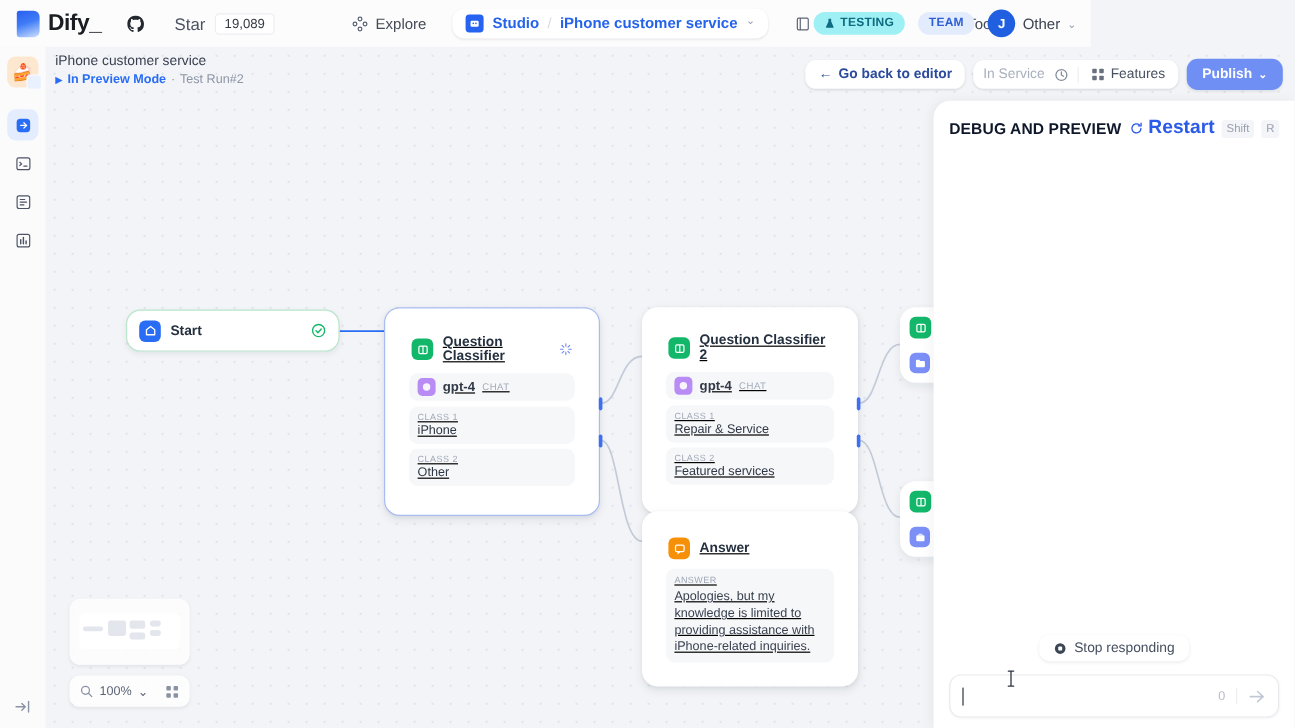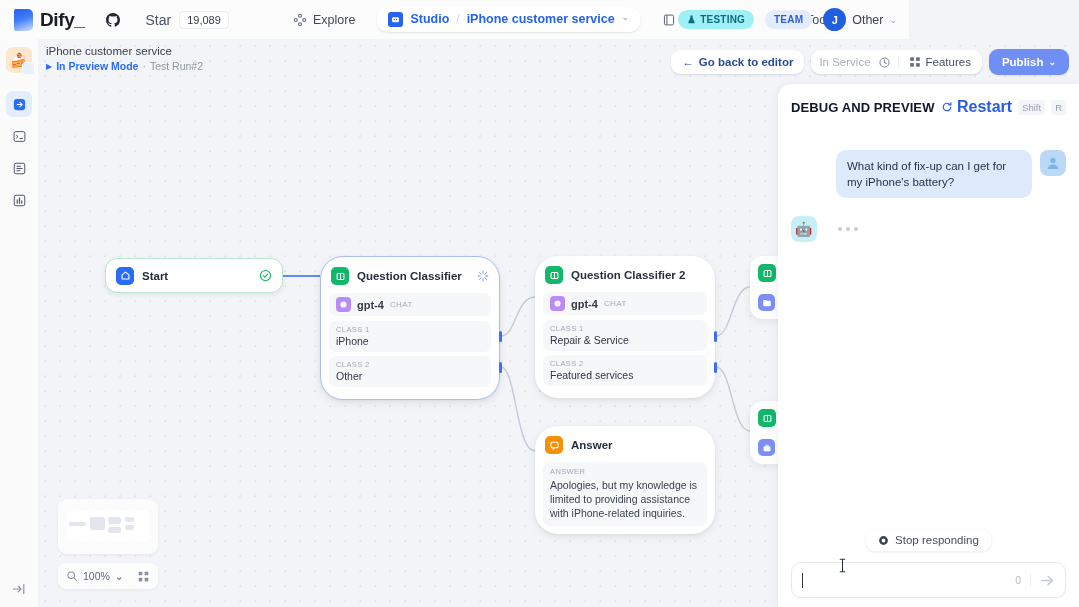--- a/index.html
+++ b/index.html
@@ -171,23 +171,24 @@
     flex: none;
   }
   .ic-start { background: #2a6df5; }
   .ic-green { background: #12b76a; }
   .ic-orange { background: #f79009; }
   .ic-svg { width: 11px; height: 11px; display: block; color: #fff; }
   .node-title { font-size: 11.5px; font-weight: bold; color: #25303f; margin-left: 8px; }
   .check-ok { margin-left: auto; width: 13px; height: 13px; color: #12b76a; }
 
   .node-card {
-    background: #fff; border-radius: 23px;
+    background: #fff; border-radius: 13px;
     box-shadow: 0 3px 8px rgba(16,24,40,.08), 0 1px 3px rgba(16,24,40,.05);
-    padding: 8px;
+    padding: 20px;
+    text-decoration: underline;
   }
   .node-qc1 {
     left: 282px; top: 217px; width: 180px;
     border: 1.5px solid #a9bdf2;
   }
   .node-qc2 { left: 497px; top: 217px; width: 180px; }
   .node-answer { left: 497px; top: 387px; width: 180px; }
   .node-hdr { display: flex; align-items: center; padding: 2px 2px 8px 2px; }
   .spark { margin-left: auto; width: 12px; height: 12px; color: #6b8af0; }
   .model-row {
@@ -648,40 +649,20 @@
             <path d="M13 8a5 5 0 1 1-1.6-3.7" stroke-linecap="round"></path>
               <path d="M13.2 2.2v3h-3" stroke-linecap="round" stroke-linejoin="round"></path>
           </svg>
           <span>Restart</span>
         </div>
         <span class="kbd">Shift</span>
         <span class="kbd">R</span>
       </div>
     </div>
 
-    <div class="chat">
-      <div class="msg-user-row">
-        <div class="bubble-user">What kind of fix-up can I get for my iPhone's battery?</div>
-        <div class="av-user">
-          <svg width="16" height="16" viewBox="0 0 16 16" fill="#7fb3ea">
-            <circle cx="8" cy="5.4" r="2.6"></circle>
-              <path d="M2.6 14c.4-3 2.7-4.6 5.4-4.6S13 11 13.4 14z"></path>
-          </svg>
-        </div>
-      </div>
-
-      <div class="msg-bot-row">
-        <div class="av-bot">🤖</div>
-        <div class="bubble-bot">
-          <span class="dot"></span>
-          <span class="dot"></span>
-          <span class="dot"></span>
-        </div>
-      </div>
-    </div>
 
     <div class="panel-foot">
       <div class="stop-btn">
         <svg class="stop-ico" viewBox="0 0 16 16" fill="currentColor">
           <circle cx="8" cy="8" r="6.4"></circle>
             <rect x="5.6" y="5.6" width="4.8" height="4.8" rx="1" fill="#fff"></rect>
         </svg>
         <span>Stop responding</span>
       </div>
 

